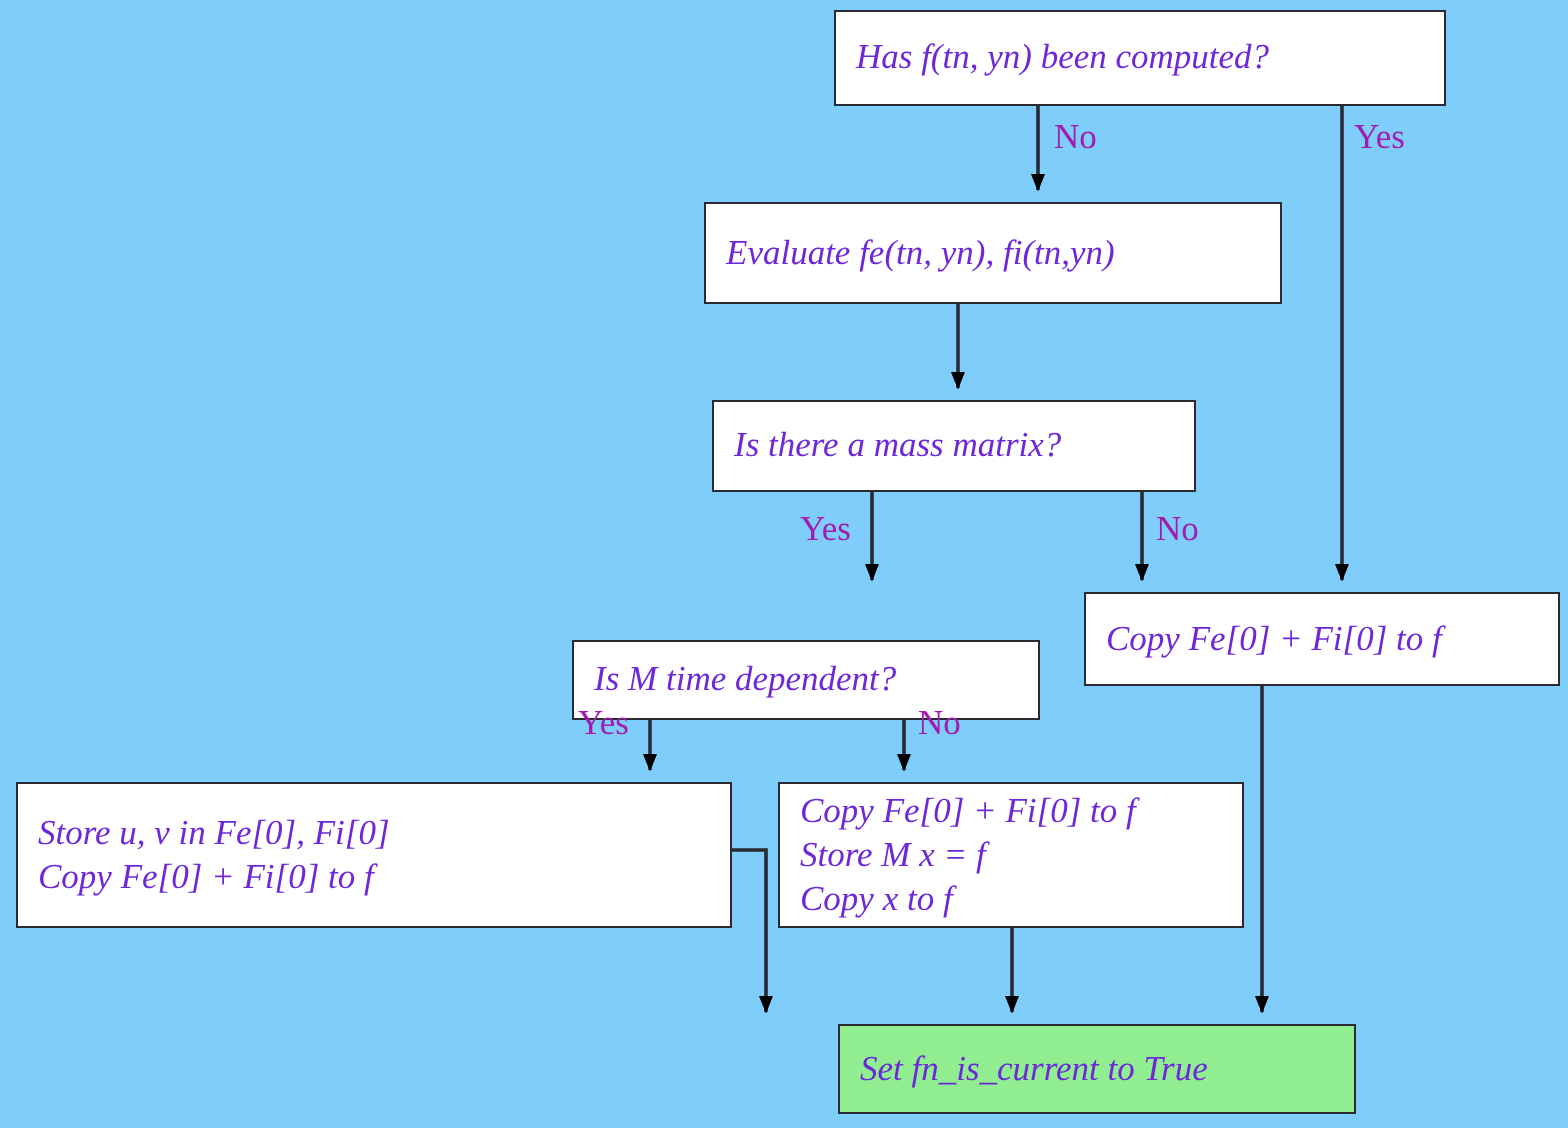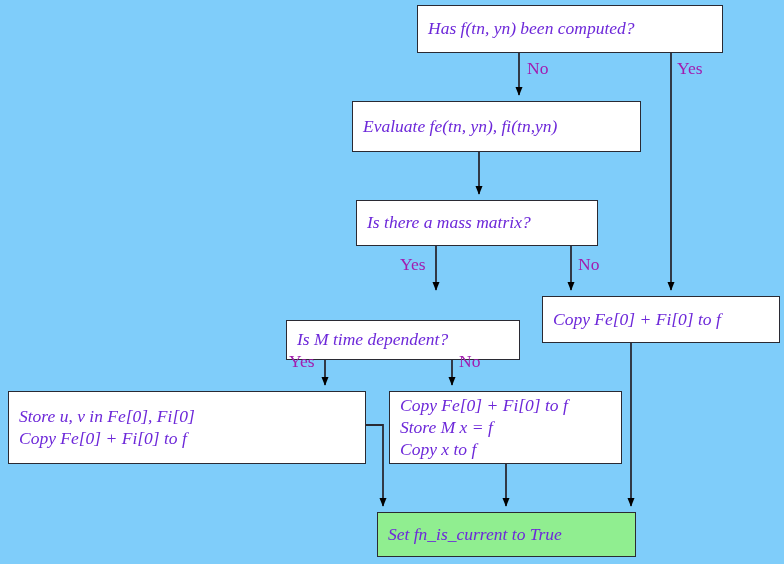--- a/index.html
+++ b/index.html
@@ -36,20 +36,21 @@
     justify-content: center;
     padding: 3px 10px 4px 10px;
     font-size: 17.5px;
     line-height: 1.27;
     color: #6d28d9;
     white-space: pre;
     font-style: italic;
   }
   .node.terminal {
     background: #90ee90;
+    margin-left: 42px;
   }
   .node .line {
     display: block;
   }
   .edge-label {
     position: absolute;
     font-size: 17.5px;
     line-height: 1;
     color: #a21caf;
     white-space: pre;

